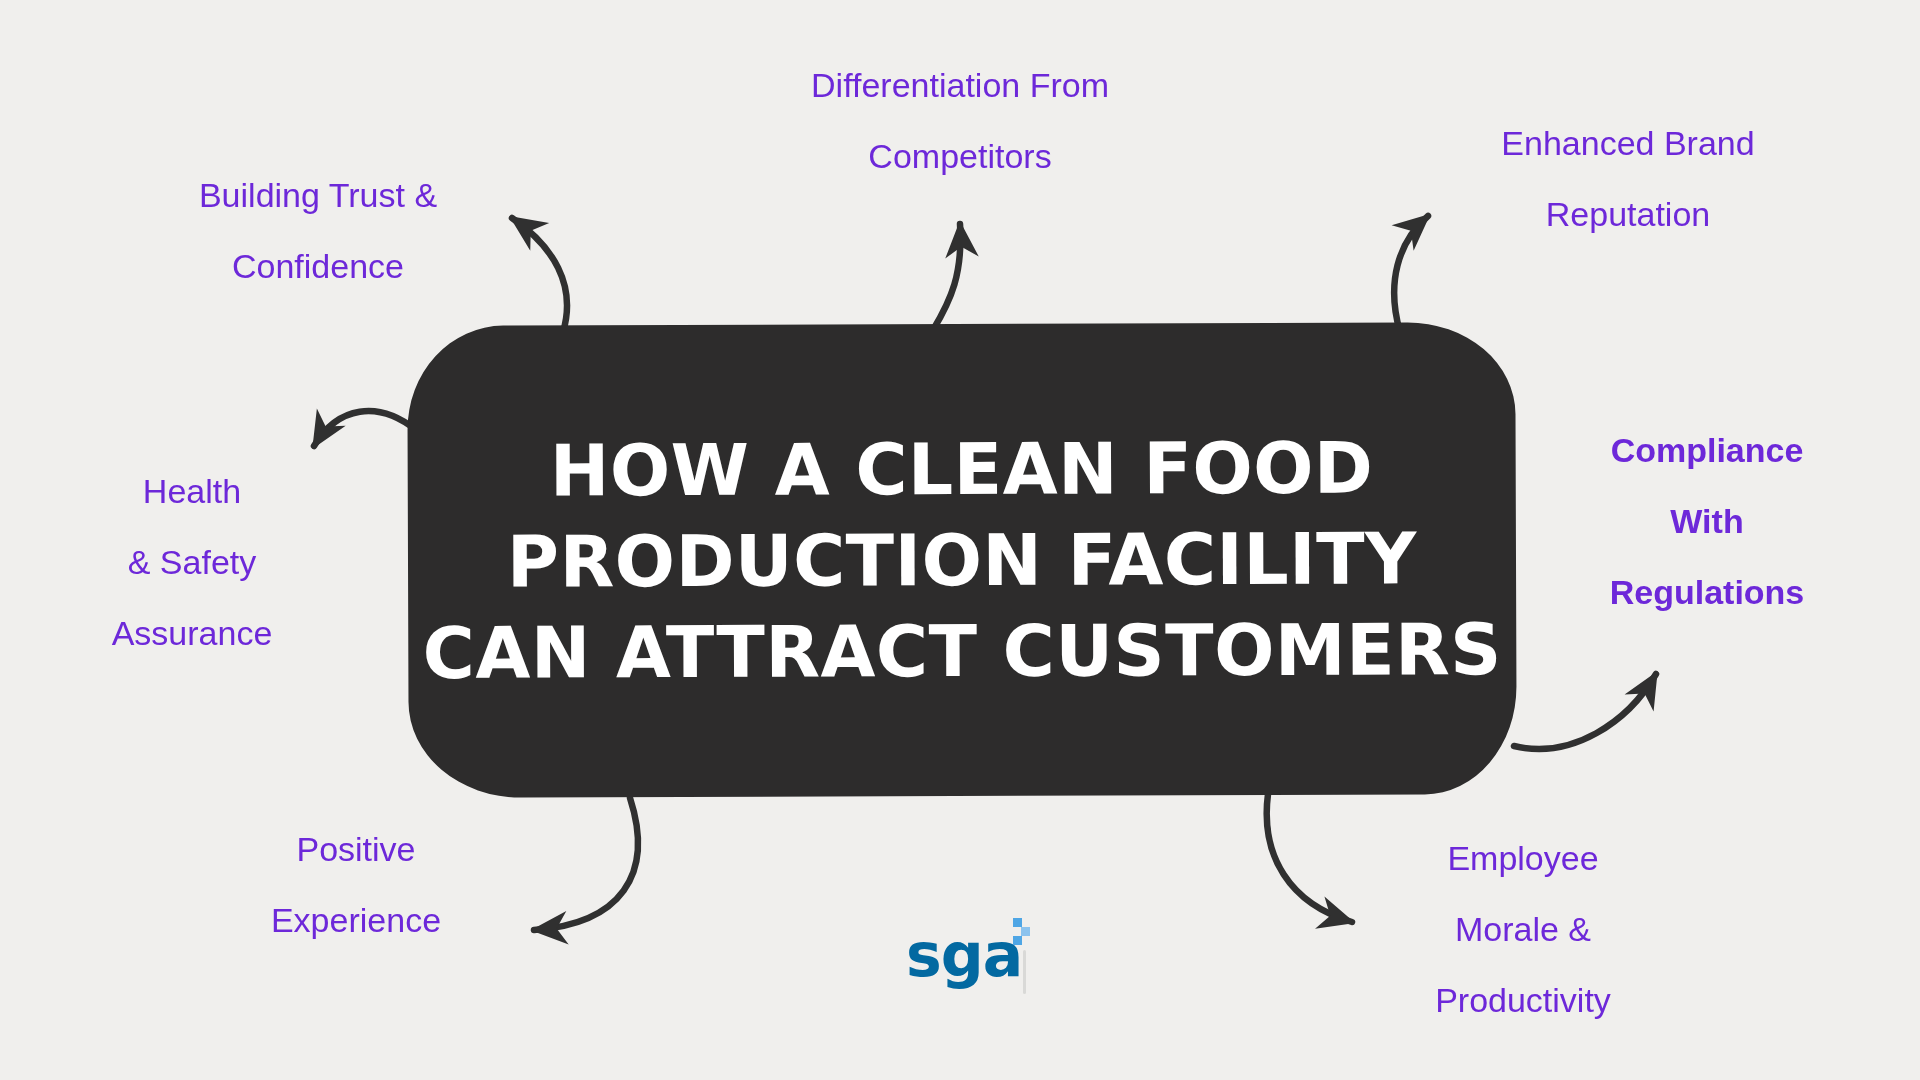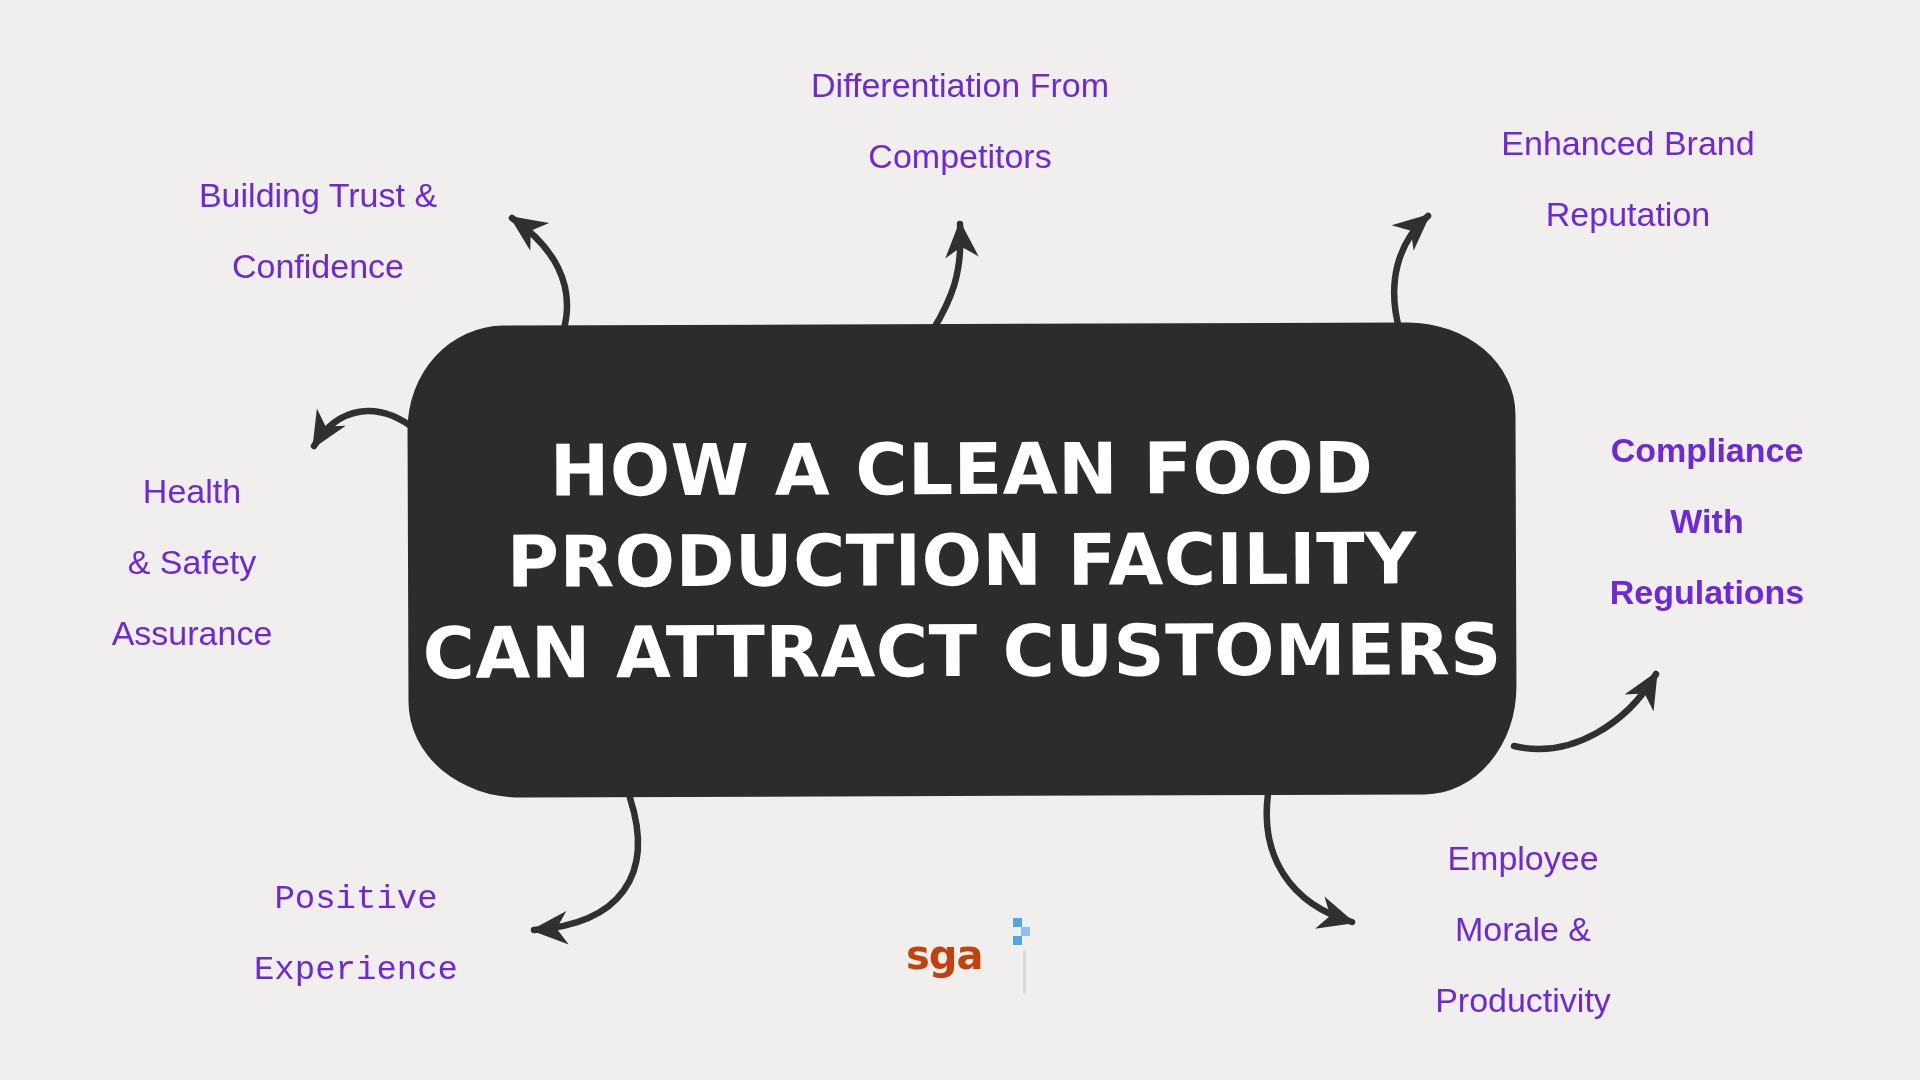--- a/index.html
+++ b/index.html
@@ -31,36 +31,36 @@
   .benefit {
     position: absolute; text-align: center;
     color: #6d28d9; font-size: 34px; line-height: 71px;
     font-family: "Liberation Sans", sans-serif;
   }
   .benefit-building-trust    { left: 68px;   top: 112px; width: 500px; margin-top: 48px; }
   .benefit-differentiation   { left: 660px;  top: 50px;  width: 600px; }
   .benefit-enhanced-brand    { left: 1378px; top: 108px; width: 500px; }
   .benefit-health-safety     { left: 17px;   top: 456px; width: 350px; }
   .benefit-compliance        { left: 1532px; top: 415px; width: 350px; font-weight: bold; }
-  .benefit-positive-customer { left: 166px;  top: 864px; width: 380px; font-family: Liberation Mono, monospace; }
+  .benefit-positive-customer { left: 166px;  top: 814px; width: 380px; }
   .benefit-employee-morale   { left: 1323px; top: 823px; width: 400px; }
 
   .arrows-layer { position: absolute; left: 0; top: 0; width: 1920px; height: 1080px; }
   .arrow-path {
     fill: none; stroke: #303030; stroke-width: 6.5;
     stroke-linecap: round;
   }
 
   
   .logo { position: absolute; left: 0; top: 0; }
   .logo-text {
     position: absolute; left: 906px; top: 925px;
     font-family: "DejaVu Sans", sans-serif; font-weight: bold;
-    font-size: 40px; line-height: 60px; letter-spacing: -1px;
-    color: #c2410c;
+    font-size: 60px; line-height: 60px; letter-spacing: -1px;
+    color: #0369a1;
   }
   .logo-pixel { position: absolute; width: 9px; height: 9px; }
   .logo-pixel-top    { left: 1013px; top: 918px; background: #4fa6e5; }
   .logo-pixel-mid    { left: 1021px; top: 927px; background: #8cc3ee; }
   .logo-pixel-bottom { left: 1013px; top: 936px; background: #4fa6e5; }
   .logo-cursor {
     position: absolute; left: 1023px; top: 950px;
     width: 3px; height: 44px; background: #d9d9d7; border-radius: 2px;
   }
 </style>

